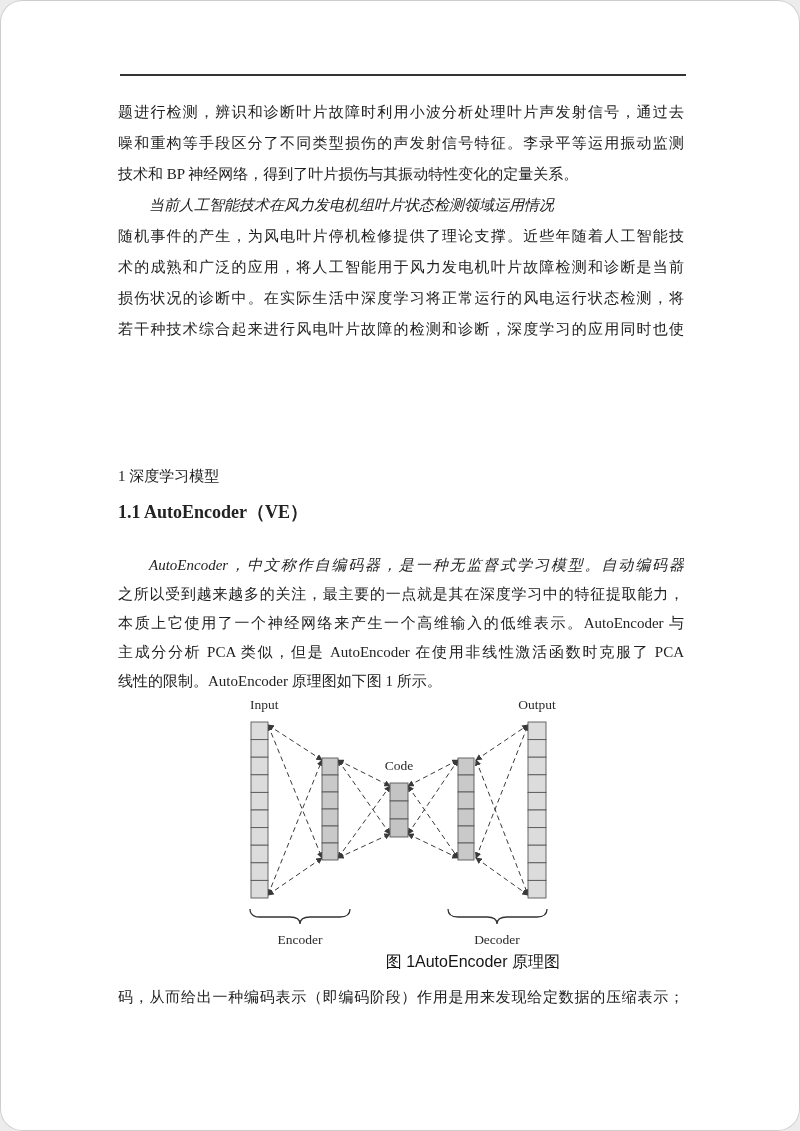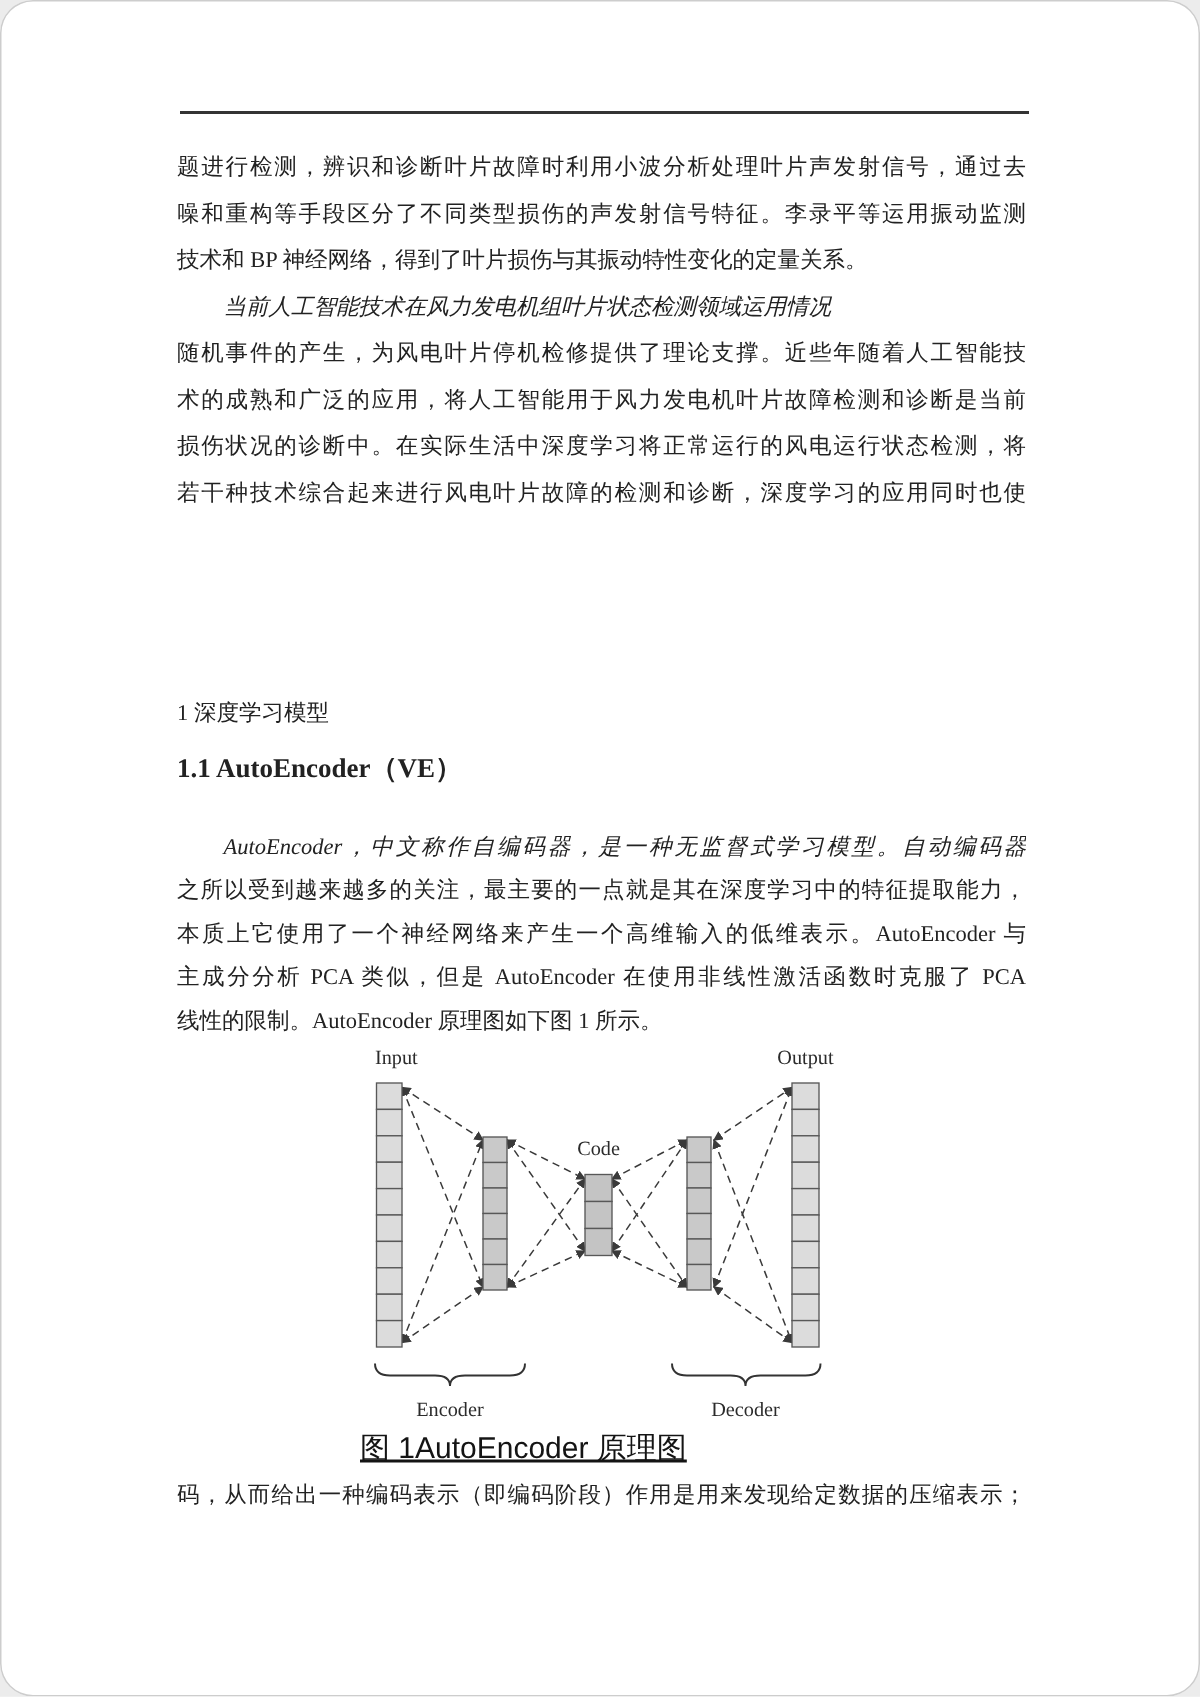--- a/index.html
+++ b/index.html
@@ -22,22 +22,22 @@
   .figure{position:absolute;left:240px;top:690px;width:320px;height:292px;}
   .fig-svg{position:absolute;left:0;top:0;}
   .fig-svg text{font-family:"Liberation Serif","DejaVu Serif",serif;font-size:13.5px;fill:#2b2b2b;}
   .conns line{stroke:#3a3a3a;stroke-width:1;stroke-dasharray:5 3.5;fill:none;}
   .col rect{stroke:#585858;stroke-width:0.9;}
   .col.light rect{fill:#dcdcdc;}
   .col.mid rect{fill:#c9c9c9;}
   .col.code rect{fill:#c4c4c4;}
   .brace{fill:none;stroke:#333333;stroke-width:1.3;}
   .caption{
-    position:absolute;top:262px;left:0;width:100%;text-align:left;
-    font-family:"Liberation Sans","DejaVu Sans",sans-serif;font-size:20px;font-weight:500;color:#141414;text-decoration:underline;
+    position:absolute;top:262px;left:0;width:100%;text-align:right;
+    font-family:"Liberation Sans","DejaVu Sans",sans-serif;font-size:16px;font-weight:500;color:#141414;
   }
 </style>
 </head>
 <body>
 
 <div class="page">
 
   <div class="rule"></div>
 
   <div class="tb b1">

